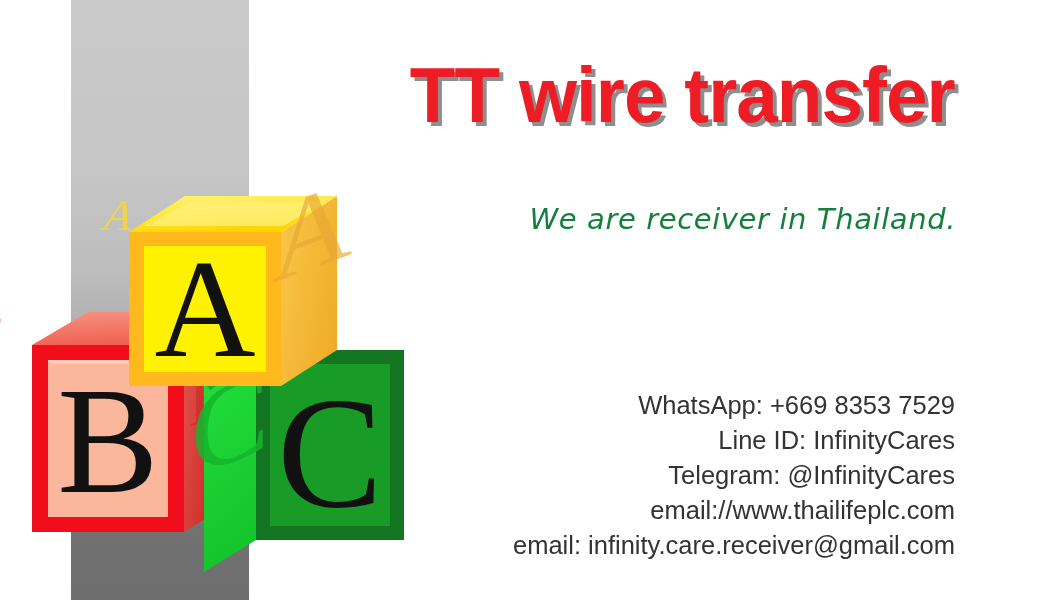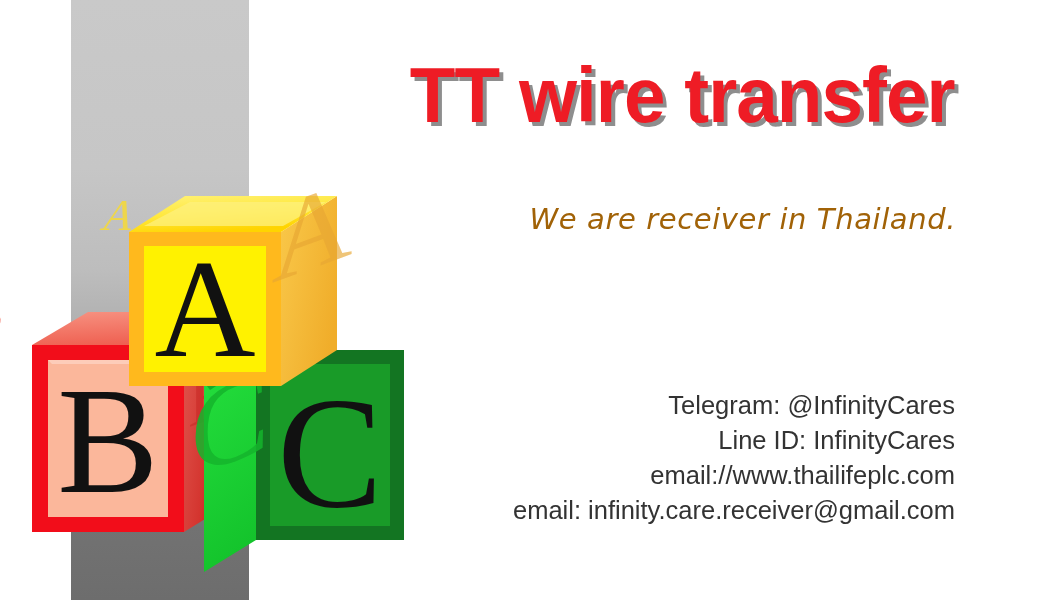--- a/index.html
+++ b/index.html
@@ -64,21 +64,21 @@
     line-height: 1.1;
     color: #0a0a0a;
     white-space: nowrap;
   }
   #tagline {
     position: absolute;
     right: 107px;
     top: 202px;
     font-size: 29px;
     line-height: 1.2;
-    color: #a16207;
+    color: #15803d;
     font-family: "DejaVu Sans", sans-serif;
     font-style: italic;
     letter-spacing: 0.6px;
     white-space: nowrap;
   }
 
   #contact {
     position: absolute;
     right: 108px;
     top: 388px;
@@ -193,19 +193,20 @@
       </g>
     </svg>
   </div>
 
   <div id="title">TT wire transfer</div>
 
 
   <div id="tagline">We are receiver in Thailand.</div>
 
   <div id="contact">
+    <span class="contact-line">WhatsApp: +669 8353 7529</span>
+    <span class="contact-line">Line ID: InfinityCares</span>
     <span class="contact-line">Telegram: @InfinityCares</span>
-    <span class="contact-line">Line ID: InfinityCares</span>
     <span class="contact-line">email://www.thailifeplc.com</span>
     <span class="contact-line">email: infinity.care.receiver@gmail.com</span>
   </div>
 
 </div>
 
 </body></html>

